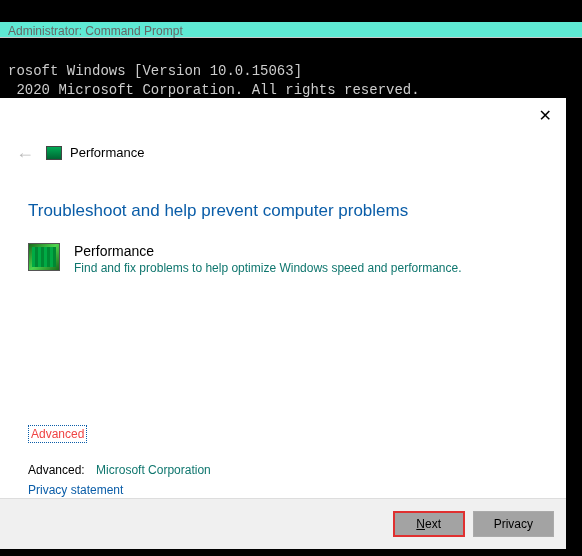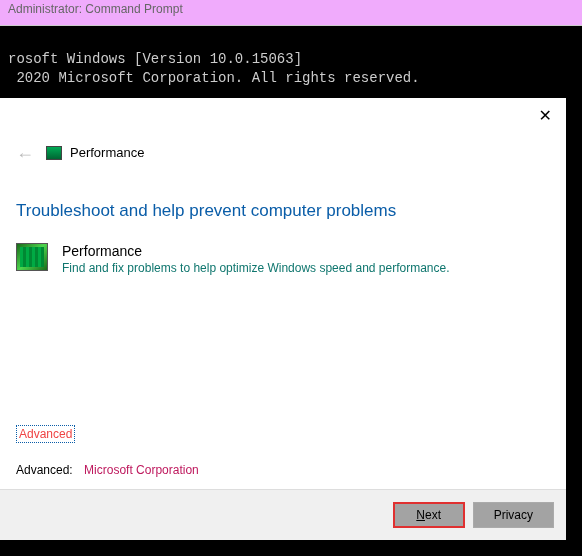--- a/index.html
+++ b/index.html
@@ -5,26 +5,27 @@
     * { margin: 0; padding: 0; box-sizing: border-box; }
     body {
       width: 582px;
       height: 556px;
       font-family: "Segoe UI", Tahoma, sans-serif;
       background: #000;
       overflow: hidden;
       position: relative;
     }
     .cmd-titlebar {
-      background: #f0abfc;
-      height: 26px;
+      background: #5eead4;
+      height: 16px;
       padding: 2px 8px;
       font-size: 12px;
       color: #666;
       border-bottom: 1px solid #ccc;
+      margin-top: 22px;
     }
     .cmd-body {
       background: #000;
       color: #ccc;
       font-family: Consolas, "Courier New", monospace;
       font-size: 14px;
       padding: 4px 0 12px 0;
       line-height: 1.4;
       white-space: pre;
     }
@@ -70,21 +71,21 @@
       height: 14px;
       background: linear-gradient(to bottom, #0a5 0%, #063 100%);
       border: 1px solid #444;
       display: inline-block;
     }
     .header-title {
       font-size: 13px;
       color: #000;
     }
     .dialog-content {
-      padding: 38px 36px 0 16px;
+      padding: 38px 36px 0 28px;
       flex: 1;
     }
     .main-heading {
       color: #0a5da8;
       font-size: 17px;
       font-weight: 400;
       margin-bottom: 22px;
     }
     .item-row {
       display: flex;
@@ -121,21 +122,21 @@
       padding: 1px 2px;
       display: inline-block;
       margin-top: 150px;
       cursor: pointer;
     }
     .publisher-row {
       margin-top: 20px;
       font-size: 12px;
     }
     .publisher-label { color: #000; }
-    .publisher-name { color: #be185d; margin-left: 8px; }
+    .publisher-name { color: #0f766e; margin-left: 8px; }
     .privacy-link {
       color: #0a5da8;
       font-size: 12px;
       margin-top: 6px;
       display: inline-block;
       cursor: pointer;
     }
     .dialog-footer {
       background: #f0f0f0;
       border-top: 1px solid #ddd;
@@ -191,20 +192,21 @@
         <div class="item-desc">Find and fix problems to help optimize Windows speed and performance.</div>
       </div>
     </div>
 
     <a class="advanced-link">Advanced</a>
 
     <div class="publisher-row">
       <span class="publisher-label">Advanced:</span>
       <span class="publisher-name">Microsoft Corporation</span>
     </div>
+    <a class="privacy-link">Privacy statement</a>
   </div>
 
   <div class="dialog-footer">
     <button class="btn btn-next"><span class="underline">N</span><span>ext</span></button>
     <button class="btn">Privacy</button>
   </div>
 
 </div>
 
 </body></html>

